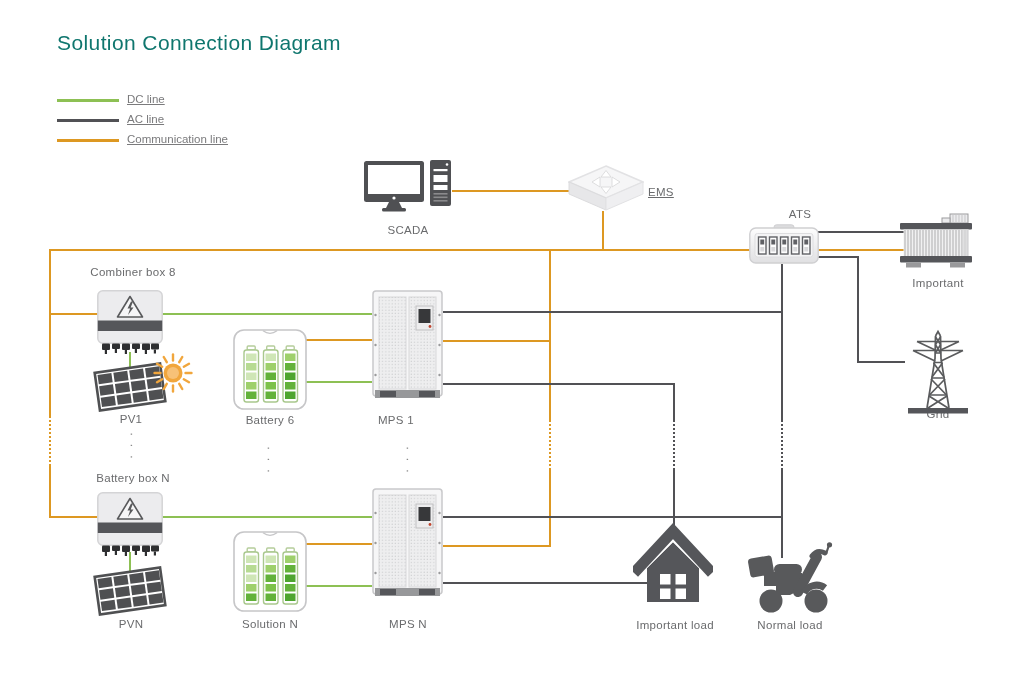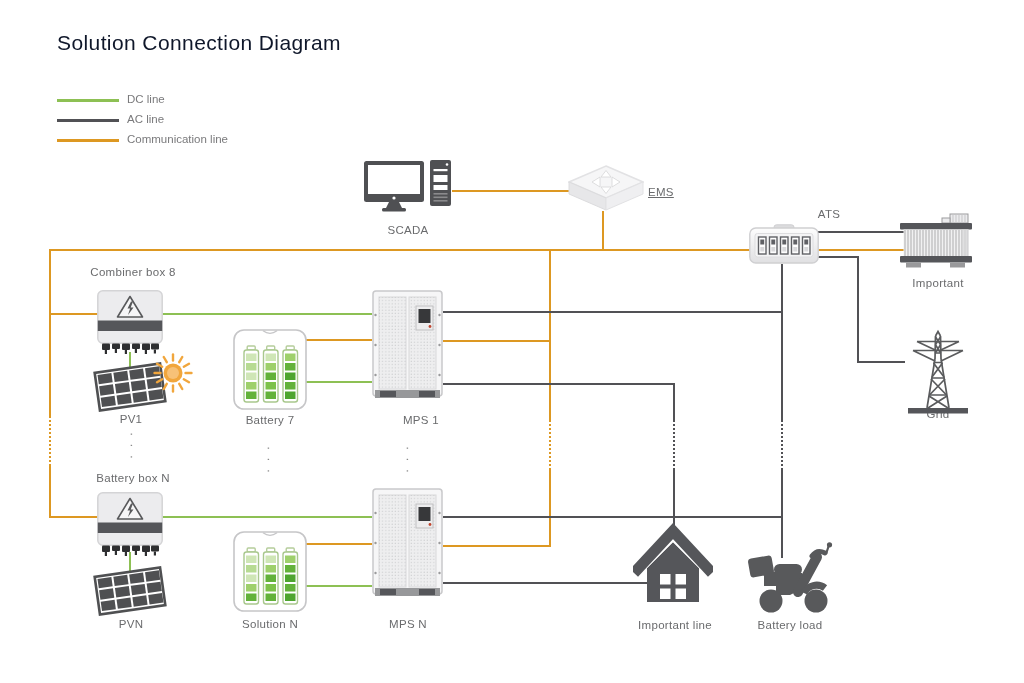--- a/index.html
+++ b/index.html
@@ -1,30 +1,30 @@
 <!DOCTYPE html>
 <html style="--dc: #8dc054; --ac: #515155; --comm: #dd9822;"><head>
 <meta charset="utf-8">
 <style>
   html,body{margin:0;padding:0;background:#fff;}
   .canvas{position:relative;width:1024px;height:683px;background:#fff;overflow:hidden;
           font-family:"Liberation Sans",sans-serif;}
-  .title{position:absolute;left:57px;top:31px;font-size:21px;color:#0f172a;letter-spacing:.4px;}
+  .title{position:absolute;left:57px;top:31px;font-size:21px;color:#0f766e;letter-spacing:.4px;}
   
   .h{position:absolute;height:2px;}
   .v{position:absolute;width:2px;}
   .dc{background:var(--dc,#8dc054);}
   .ac{background:var(--ac,#515155);}
   .comm{background:var(--comm,#dd9822);}
   .vdot{position:absolute;width:0;background:none!important;border-left:2px dotted;}
   .vdot.ac{border-color:var(--ac,#515155);}
   .vdot.comm{border-color:var(--comm,#dd9822);}
   
   .sw{position:absolute;width:62px;height:3px;}
-  .lg-lbl{position:absolute;font-size:11.5px;color:#7a7a7c;white-space:nowrap;}
+  .lg-lbl{position:absolute;font-size:11.5px;color:#7a7a7c;white-space:nowrap;text-decoration:underline;}
   
   .lbl{position:absolute;font-size:11.5px;color:#6a6b6d;white-space:nowrap;transform:translateX(-50%);letter-spacing:.3px;}
   .lbl-left{position:absolute;font-size:11.5px;color:#6a6b6d;white-space:nowrap;letter-spacing:.3px;text-decoration:underline;}
   .icon{position:absolute;z-index:2;}
   .vdots{position:absolute;writing-mode:vertical-rl;letter-spacing:7px;font-size:13px;color:#8a8a8a;line-height:1;z-index:2;}
 </style>
 </head>
 <body>
 
 <div class="canvas">
@@ -117,21 +117,21 @@
       <g fill="#fff" stroke="#d5d5d7" stroke-width="0.8">
         <polygon points="38,5.5 43,12 33,12"></polygon>
         <polygon points="38,28.5 43,22 33,22"></polygon>
         <polygon points="24,17 32,12 32,22"></polygon>
         <polygon points="52,17 44,12 44,22"></polygon>
       </g>
     </svg>
   </div>
   <div class="lbl-left" style="left:648px;top:186px">EMS</div>
 
-  <div class="lbl" style="left:829px;top:208px">ATS</div>
+  <div class="lbl" style="left:800px;top:208px">ATS</div>
   <div class="icon" style="left:749px;top:224px">
     <svg width="70" height="42" viewBox="0 0 70 42">
       <rect x="25" y="0.8" width="20" height="7" rx="2.5" fill="#dcdcde" stroke="#cfcfd1"></rect>
       <rect x="0.8" y="4" width="68.4" height="35" rx="6" fill="url(#atsg)" stroke="#cfcfd1" stroke-width="1.4"></rect>
       <rect x="6" y="9.5" width="58" height="23.5" rx="2.5" fill="#f4f4f5" stroke="#dddddf"></rect>
       <g>
         <rect x="9.5" y="13" width="7.5" height="17" fill="#fdfdfd" stroke="#606165" stroke-width="1.4"></rect>
         <rect x="11.3" y="15.5" width="3.9" height="5" fill="#606165"></rect>
           <rect x="11.3" y="23" width="3.9" height="4.5" fill="#d8d8da"></rect>
         <rect x="20.5" y="13" width="7.5" height="17" fill="#fdfdfd" stroke="#606165" stroke-width="1.4"></rect>
@@ -276,21 +276,21 @@
           <rect x="32.5" y="53" width="10.5" height="7.5" fill="#7dc24a"></rect>
           <rect x="32.5" y="62.5" width="10.5" height="7.5" fill="#63b23a"></rect>
         <rect x="52" y="24.5" width="10.5" height="7.5" fill="#9ed06b"></rect>
           <rect x="52" y="34" width="10.5" height="7.5" fill="#63b23a"></rect>
           <rect x="52" y="43.5" width="10.5" height="7.5" fill="#4ea52f"></rect>
           <rect x="52" y="53" width="10.5" height="7.5" fill="#63b23a"></rect>
           <rect x="52" y="62.5" width="10.5" height="7.5" fill="#4ea52f"></rect>
       </g>
     </svg>
   </div>
-  <div class="lbl" style="left:270px;top:414px">Battery 7</div>
+  <div class="lbl" style="left:270px;top:414px">Battery 6</div>
 
   <div class="icon" style="left:372px;top:290px">
     <svg width="71" height="114" viewBox="0 0 71 114">
       <rect x="1" y="1" width="69" height="105" rx="3" fill="#f6f6f7" stroke="#c9c9cb" stroke-width="1.5"></rect>
       <circle cx="3.5" cy="25" r="1.2" fill="#9a9a9c"></circle>
         <circle cx="3.5" cy="55" r="1.2" fill="#9a9a9c"></circle>
         <circle cx="3.5" cy="85" r="1.2" fill="#9a9a9c"></circle>
       <circle cx="67.5" cy="25" r="1.2" fill="#9a9a9c"></circle>
         <circle cx="67.5" cy="55" r="1.2" fill="#9a9a9c"></circle>
         <circle cx="67.5" cy="85" r="1.2" fill="#9a9a9c"></circle>
@@ -299,21 +299,21 @@
       <rect x="37" y="7" width="27" height="92" fill="#eeeeef" stroke="#d8d8da"></rect>
       <rect x="37" y="7" width="27" height="92" fill="url(#perf)"></rect>
       <rect x="44" y="16" width="17" height="24" fill="#ededee" stroke="#bfbfc1"></rect>
       <rect x="46.5" y="19" width="12" height="14" fill="#37383a"></rect>
       <circle cx="58" cy="36.5" r="1.4" fill="#c0452f"></circle>
       <rect x="3" y="100" width="65" height="8" fill="#97989a"></rect>
       <rect x="8" y="101" width="16" height="6" fill="#55565a"></rect>
         <rect x="47" y="101" width="16" height="6" fill="#55565a"></rect>
     </svg>
   </div>
-  <div class="lbl" style="left:421px;top:414px">MPS 1</div>
+  <div class="lbl" style="left:396px;top:414px">MPS 1</div>
 
   <div class="vdots" style="left:126px;top:432px">···</div>
   <div class="vdots" style="left:263px;top:446px">···</div>
   <div class="vdots" style="left:402px;top:446px">···</div>
 
   <div class="lbl" style="left:133px;top:472px">Battery box N</div>
   <div class="icon" style="left:97px;top:492px">
     <svg width="66" height="72" viewBox="0 0 66 72">
       <rect x="0.8" y="0.8" width="64.4" height="52.4" rx="5" fill="#ececee" stroke="#d4d4d6" stroke-width="1.5"></rect>
       <path d="M33 6.5 L45.5 27 H20.5 Z" fill="#f6f6f7" stroke="#58595b" stroke-width="1.6" stroke-linejoin="round"></path>
@@ -421,36 +421,36 @@
       <path d="M3 53 L40 16 L77 53" stroke="#fff" stroke-width="6" fill="none"></path>
       <path d="M1 51 L40 9 L79 51" stroke="#55565a" stroke-width="11" fill="none" stroke-linejoin="miter"></path>
       <g fill="#fff">
         <rect x="27" y="52" width="10.5" height="10.5"></rect>
           <rect x="42.5" y="52" width="10.5" height="10.5"></rect>
         <rect x="27" y="66.5" width="10.5" height="10.5"></rect>
           <rect x="42.5" y="66.5" width="10.5" height="10.5"></rect>
       </g>
     </svg>
   </div>
-  <div class="lbl" style="left:675px;top:619px">Important line</div>
+  <div class="lbl" style="left:675px;top:619px">Important load</div>
 
   <div class="icon" style="left:748px;top:542px">
     <svg width="86" height="74" viewBox="0 0 86 74">
       <g fill="#58595b">
         <circle cx="23" cy="59" r="11.5"></circle>
         <circle cx="68" cy="59" r="11.5"></circle>
         <rect x="1" y="15" width="24" height="19" rx="3.5" transform="rotate(-10 13 24.5)"></rect>
         <rect x="16" y="30" width="16" height="14"></rect>
         <rect x="26" y="22" width="28" height="11" rx="5.5"></rect>
         <path d="M28 31 h26 v16 l-12 6 h-14 z"></path>
         <circle cx="81.5" cy="2.8" r="2.6"></circle>
       </g>
       <g stroke="#58595b" fill="none">
         <path d="M50 50 L69 15" stroke-width="10" stroke-linecap="round"></path>
         <path d="M56 51 a14 14 0 0 1 21 -5" stroke-width="7"></path>
         <path d="M64 14 q5 -7 13 -3" stroke-width="5" stroke-linecap="round"></path>
         <path d="M78 12 L81 3" stroke-width="2.2"></path>
       </g>
     </svg>
   </div>
-  <div class="lbl" style="left:790px;top:619px">Battery load</div>
+  <div class="lbl" style="left:790px;top:619px">Normal load</div>
 
 </div>
 
 </body></html>

